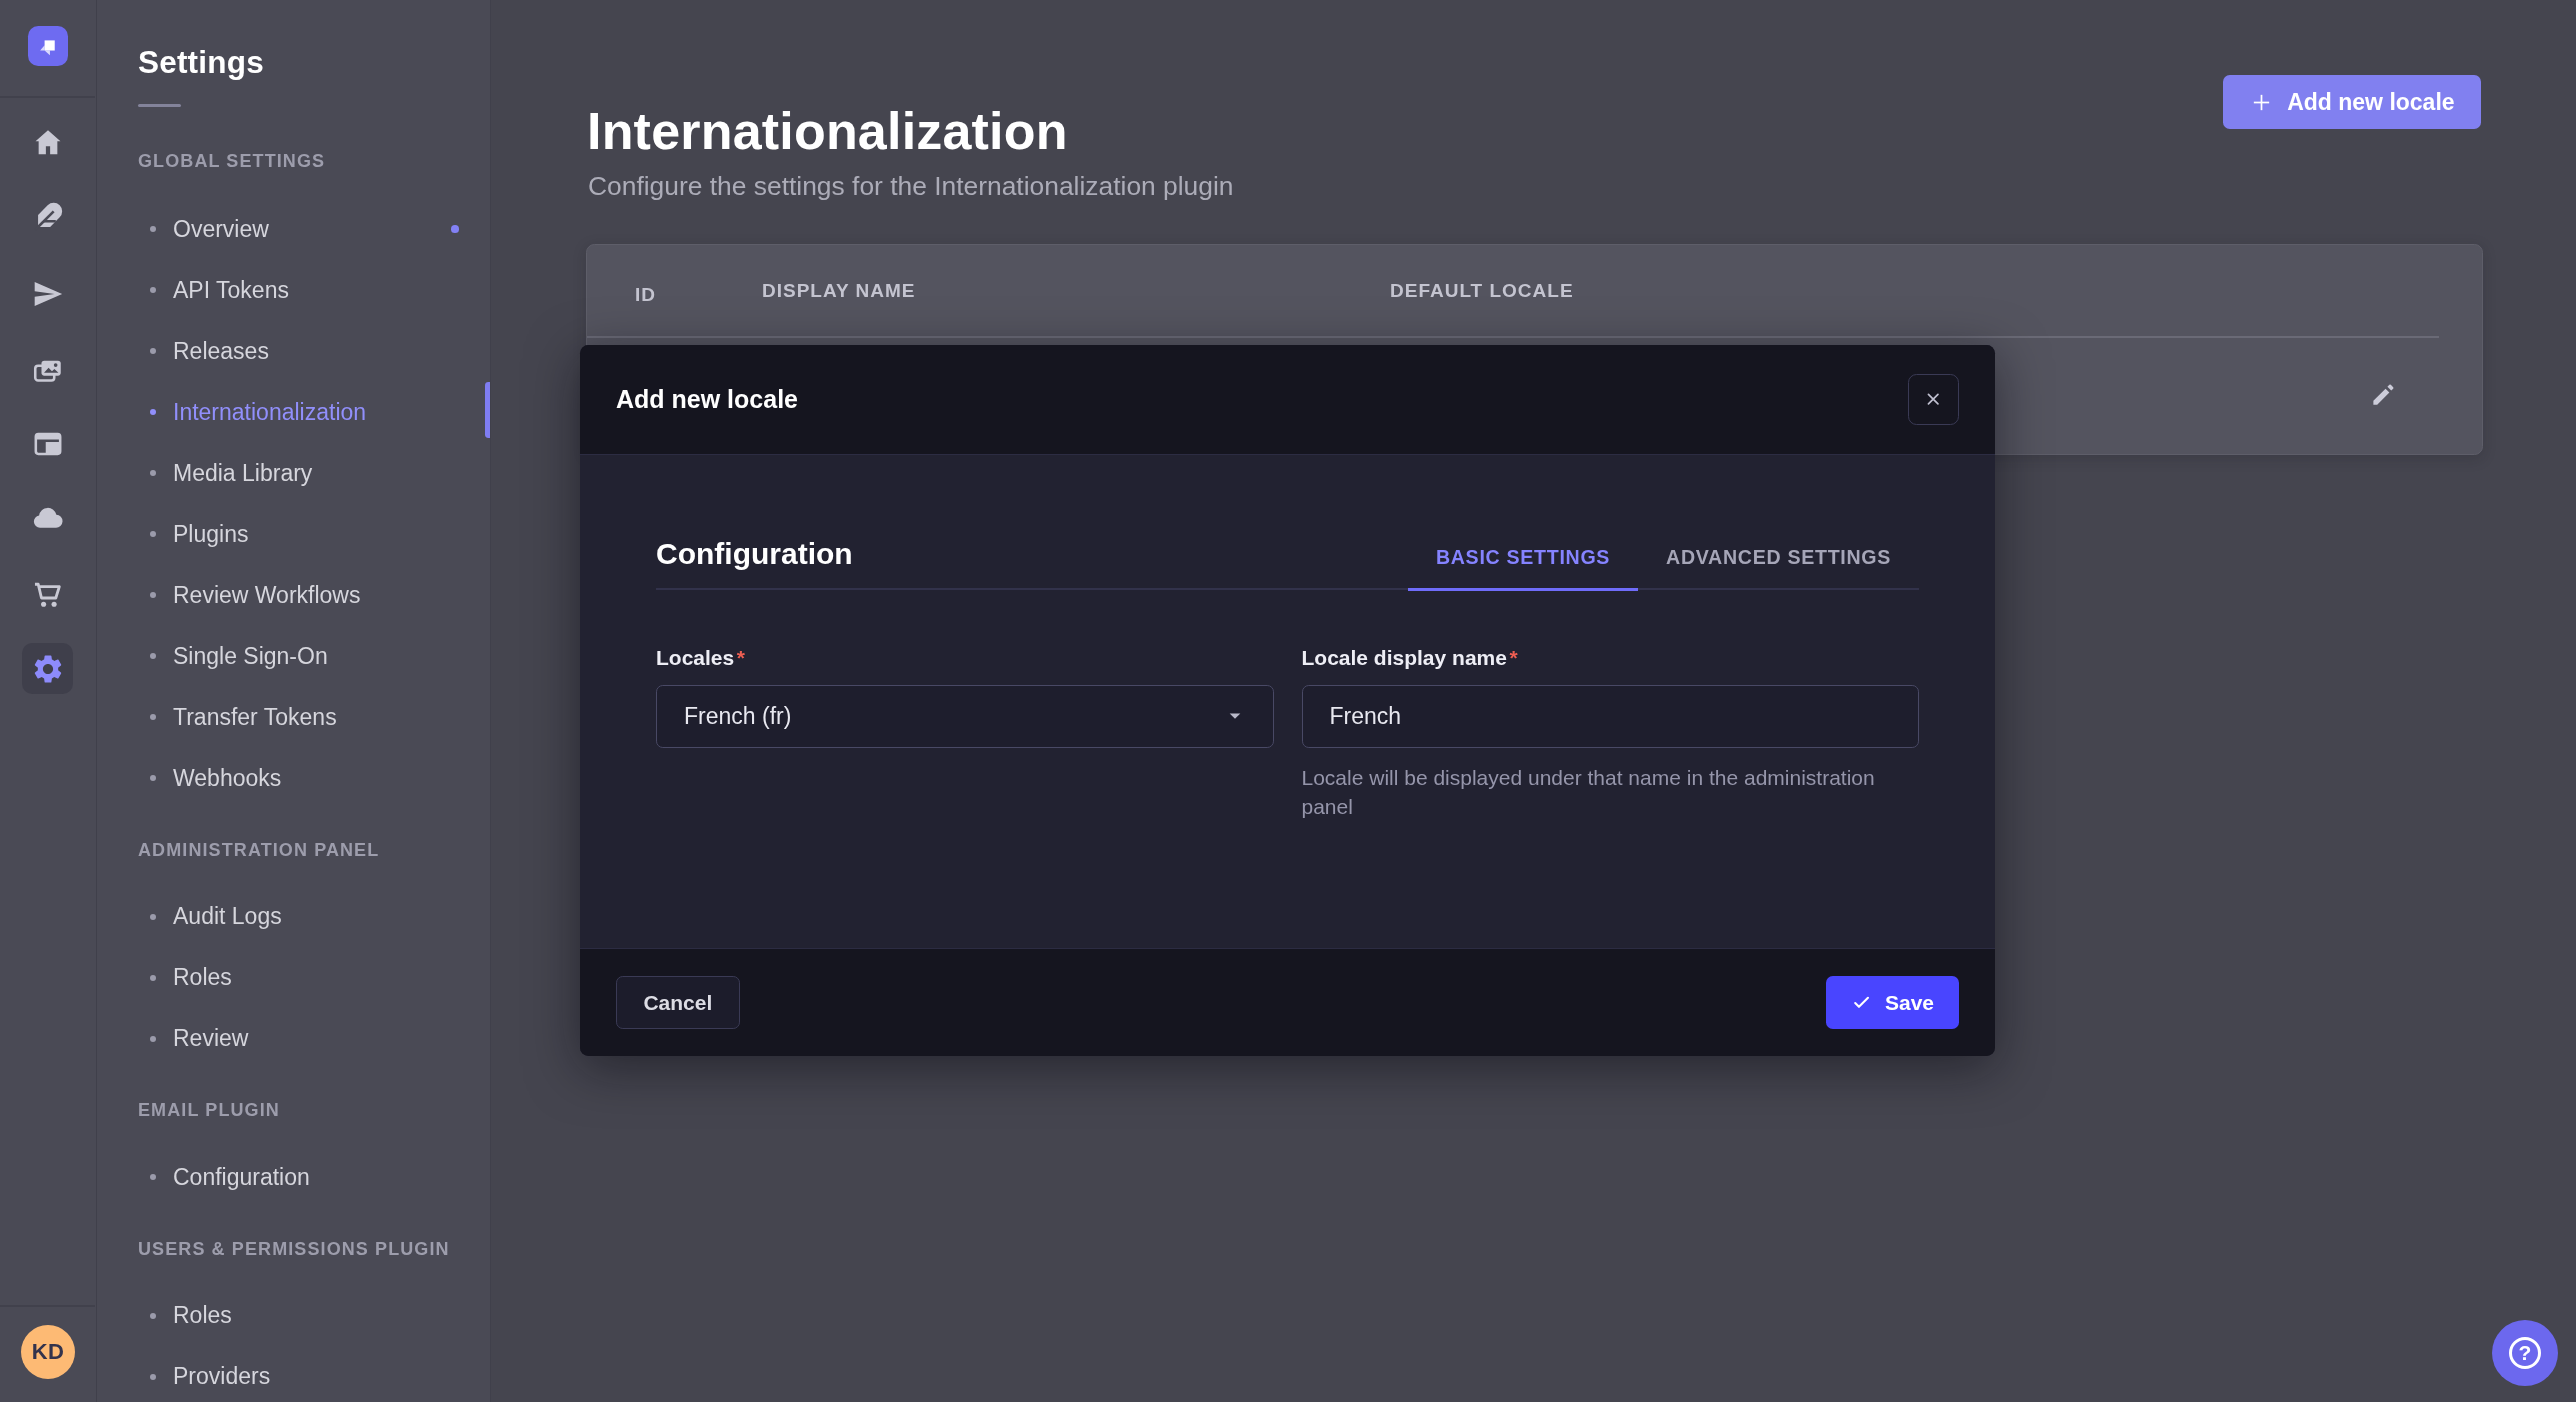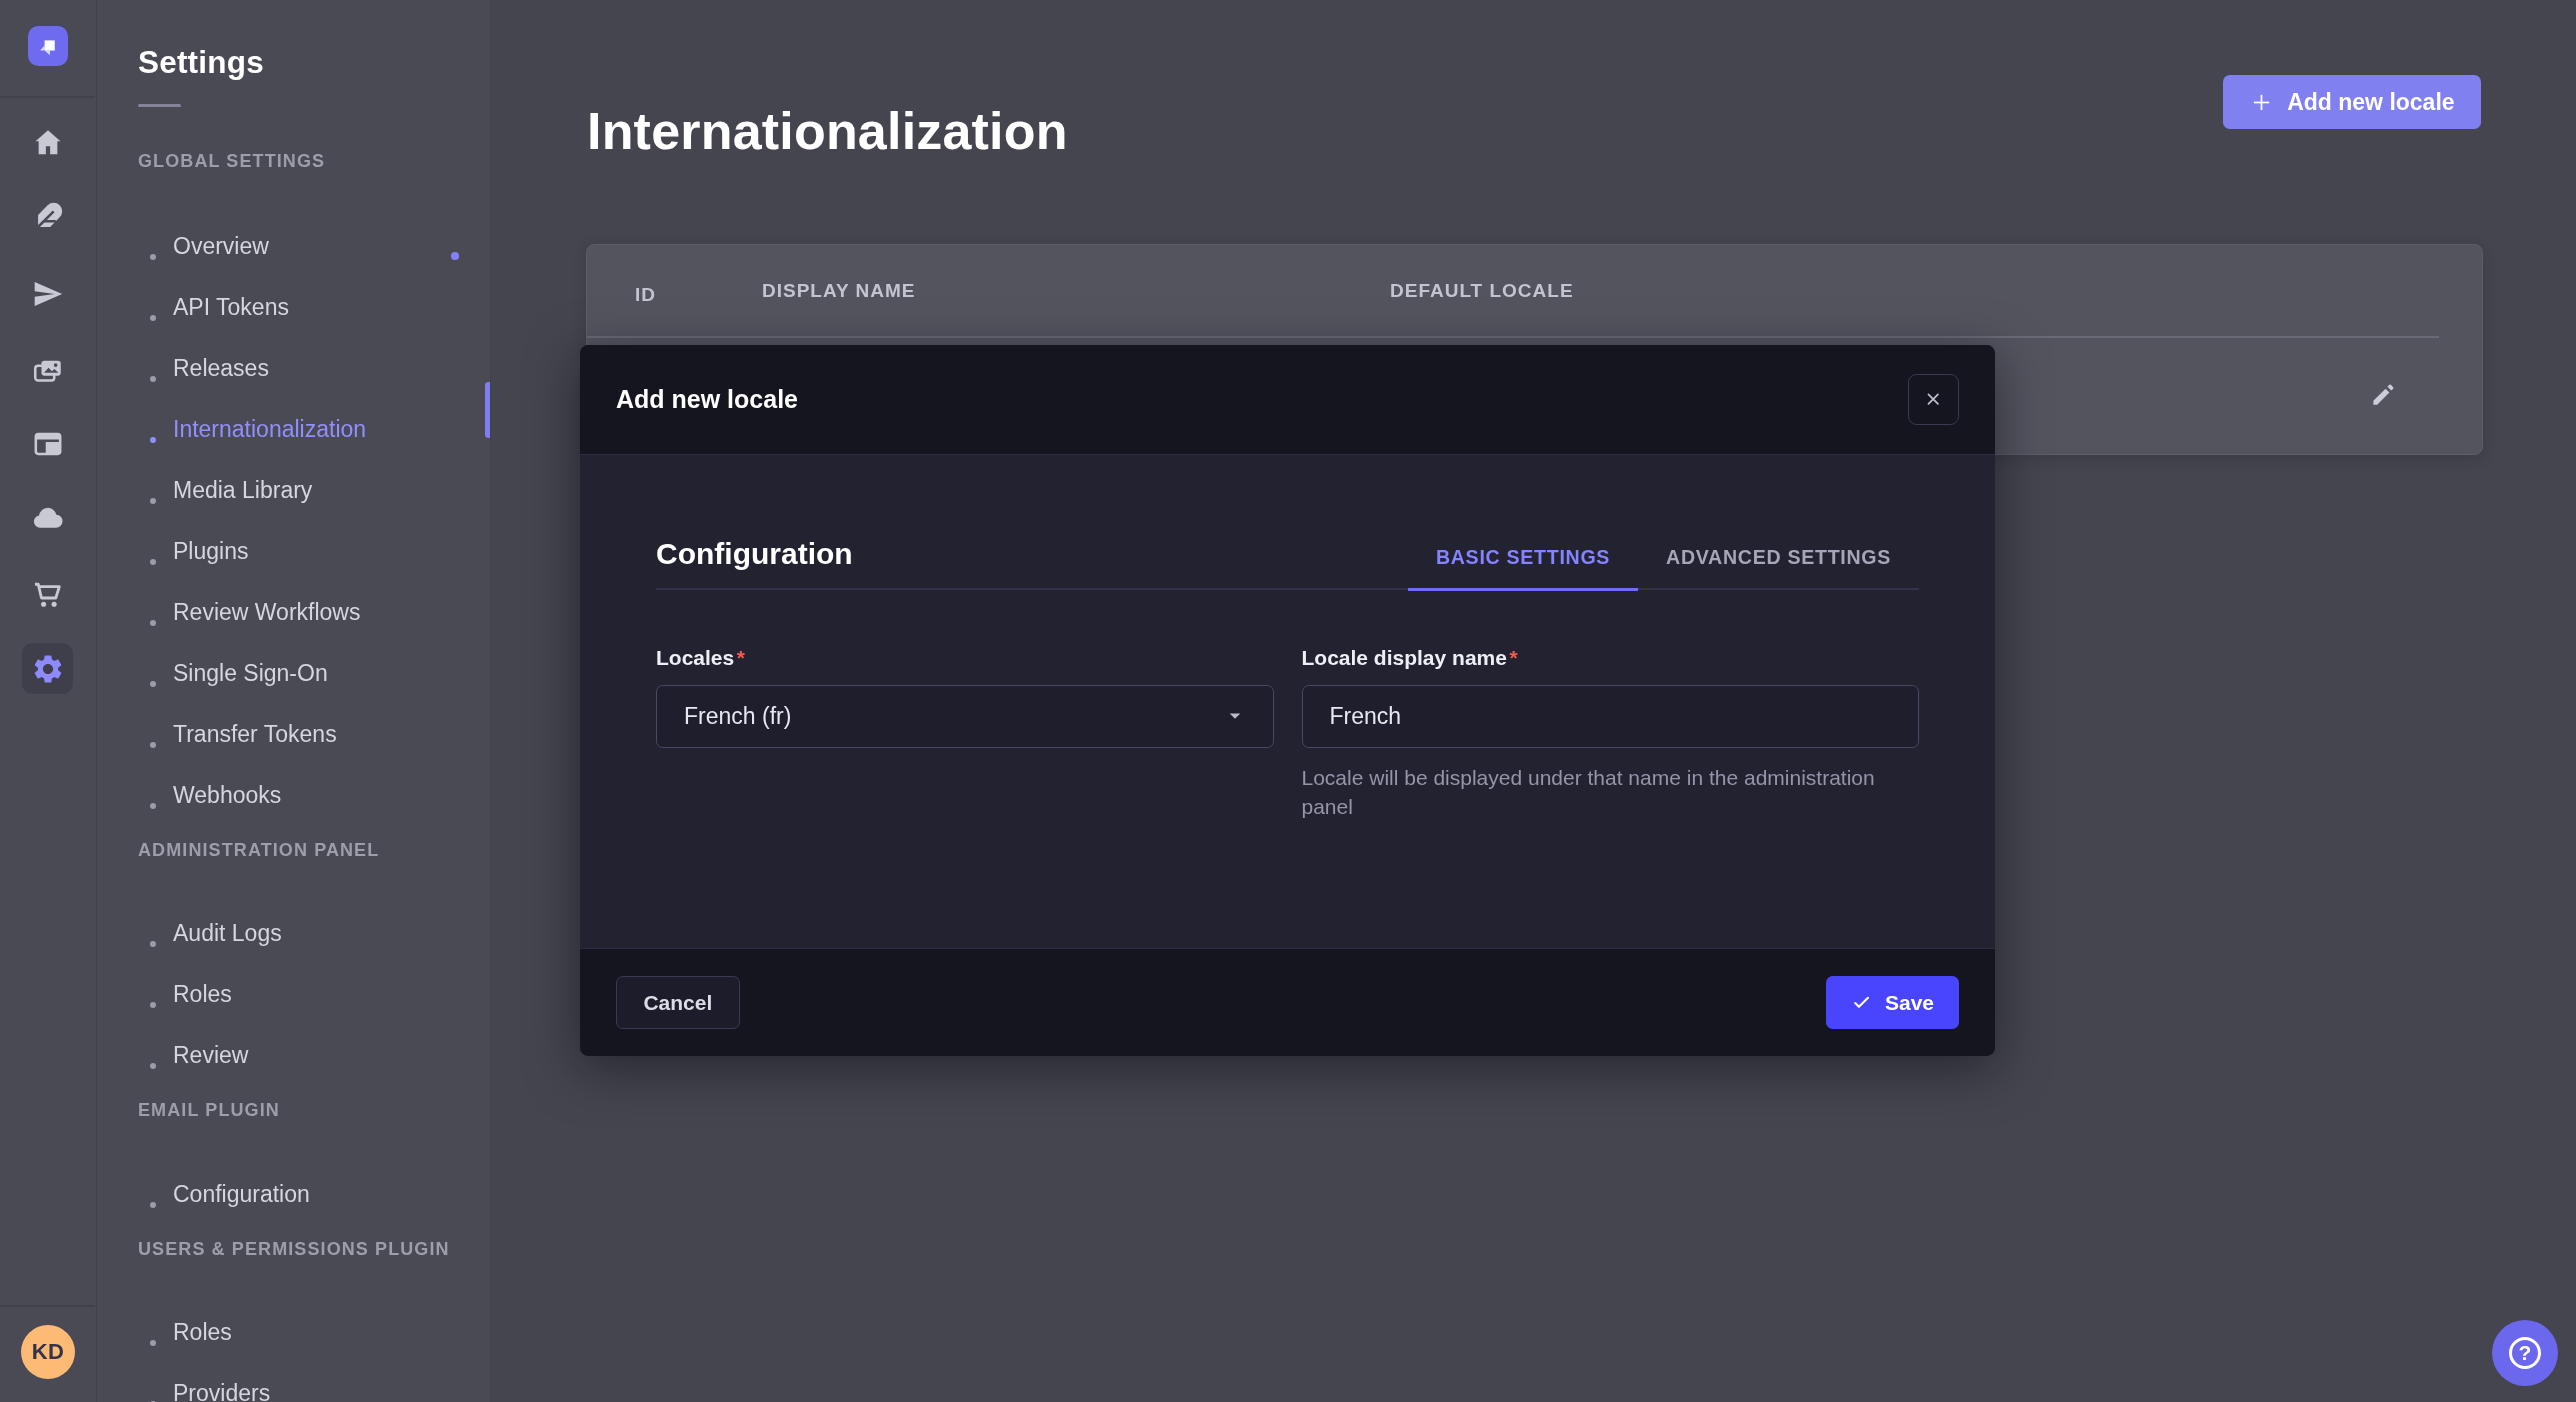--- a/index.html
+++ b/index.html
@@ -26,21 +26,21 @@
 
   
   .sidebar { position:absolute; left:97px; top:0; bottom:0; width:394px; background:#4a4a55; border-right:1.7px solid #40404b; z-index:2; }
   .sb-inner { padding:44px 0 0 41px; }
   .sb-title { font-size:31.5px; font-weight:700; color:#ffffff; letter-spacing:0.2px; }
   .sb-title-divider { width:43px; height:2.6px; border-radius:1.7px; background:#83839a; margin-top:23px; }
   .sb-label { font-size:18px; font-weight:700; color:#9d9dac; letter-spacing:1.1px; margin-top:31px; }
   .sb-label.first { margin-top:44px; }
   .sb-items { margin-top:25.6px; }
   .sb-items.first { margin-top:27px; }
-  .sb-item { height:61px; display:flex; align-items:flex-end; color:#d6d6dd; font-size:23px; padding-right:31px; cursor:pointer; }
+  .sb-item { height:61px; display:flex; align-items:center; color:#d6d6dd; font-size:23px; padding-right:31px; cursor:pointer; }
   .bullet { width:6px; height:6px; border-radius:50%; background:#9b9bab; margin:0 17px 0 12px; flex:none; }
   .sb-item.active { color:#918ffb; }
   .sb-item.active .bullet { background:#918ffb; }
   .notif-dot { width:7.7px; height:7.7px; border-radius:50%; background:#8381f5; margin-left:auto; }
   .active-bar { position:absolute; right:0; top:382px; width:5.1px; height:56px; background:#7f7df2; border-radius:3.4px 0 0 3.4px; }
 
   
   .main { position:absolute; left:493px; right:0; top:0; bottom:0; }
   .page-title { position:absolute; left:94px; top:66px; font-size:52px; font-weight:700; color:#ffffff; letter-spacing:0.2px; }
   .page-subtitle { position:absolute; left:95px; top:145px; font-size:26.4px; color:#acacb8; }
@@ -240,20 +240,21 @@
         <div class="sb-item">
             <span class="bullet"></span>
             <span>Providers</span>
           </div>
       </div>
     </div>
   </nav>
 
   <main class="main">
     <h1 class="page-title">Internationalization</h1>
+    <p class="page-subtitle">Configure the settings for the Internationalization plugin</p>
     <button class="add-btn">
       <svg viewBox="0 0 24 24" fill="currentColor">
           <path d="M11.1 4h1.8v16h-1.8z"></path>
           <path d="M4 11.1h16v1.8H4z"></path>
         </svg>
       <span>Add new locale</span>
     </button>
 
     <section class="card">
       <div class="thead">

